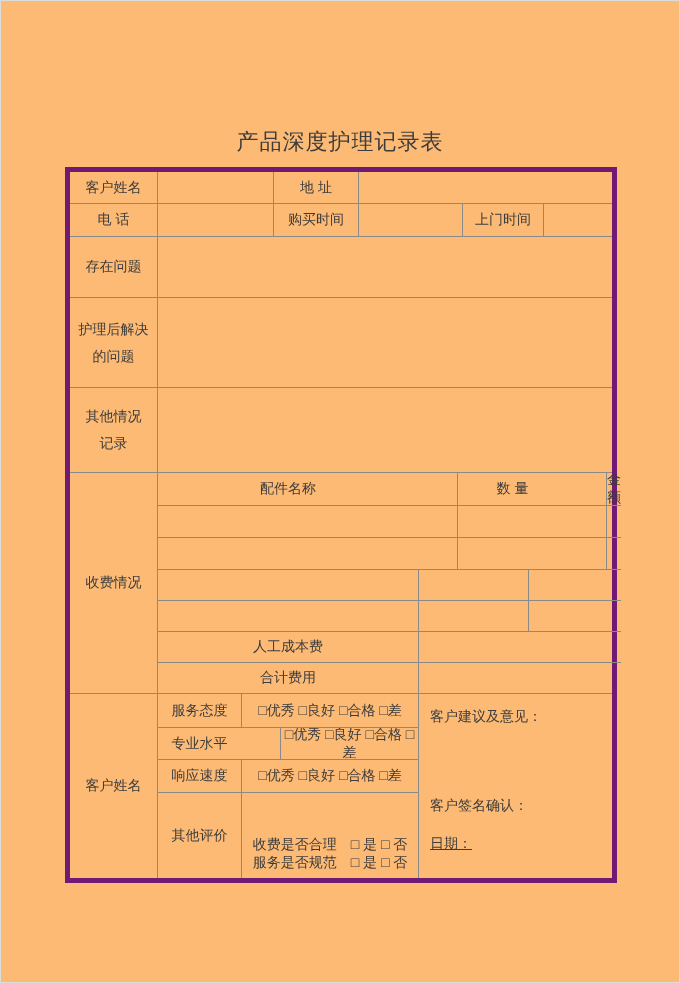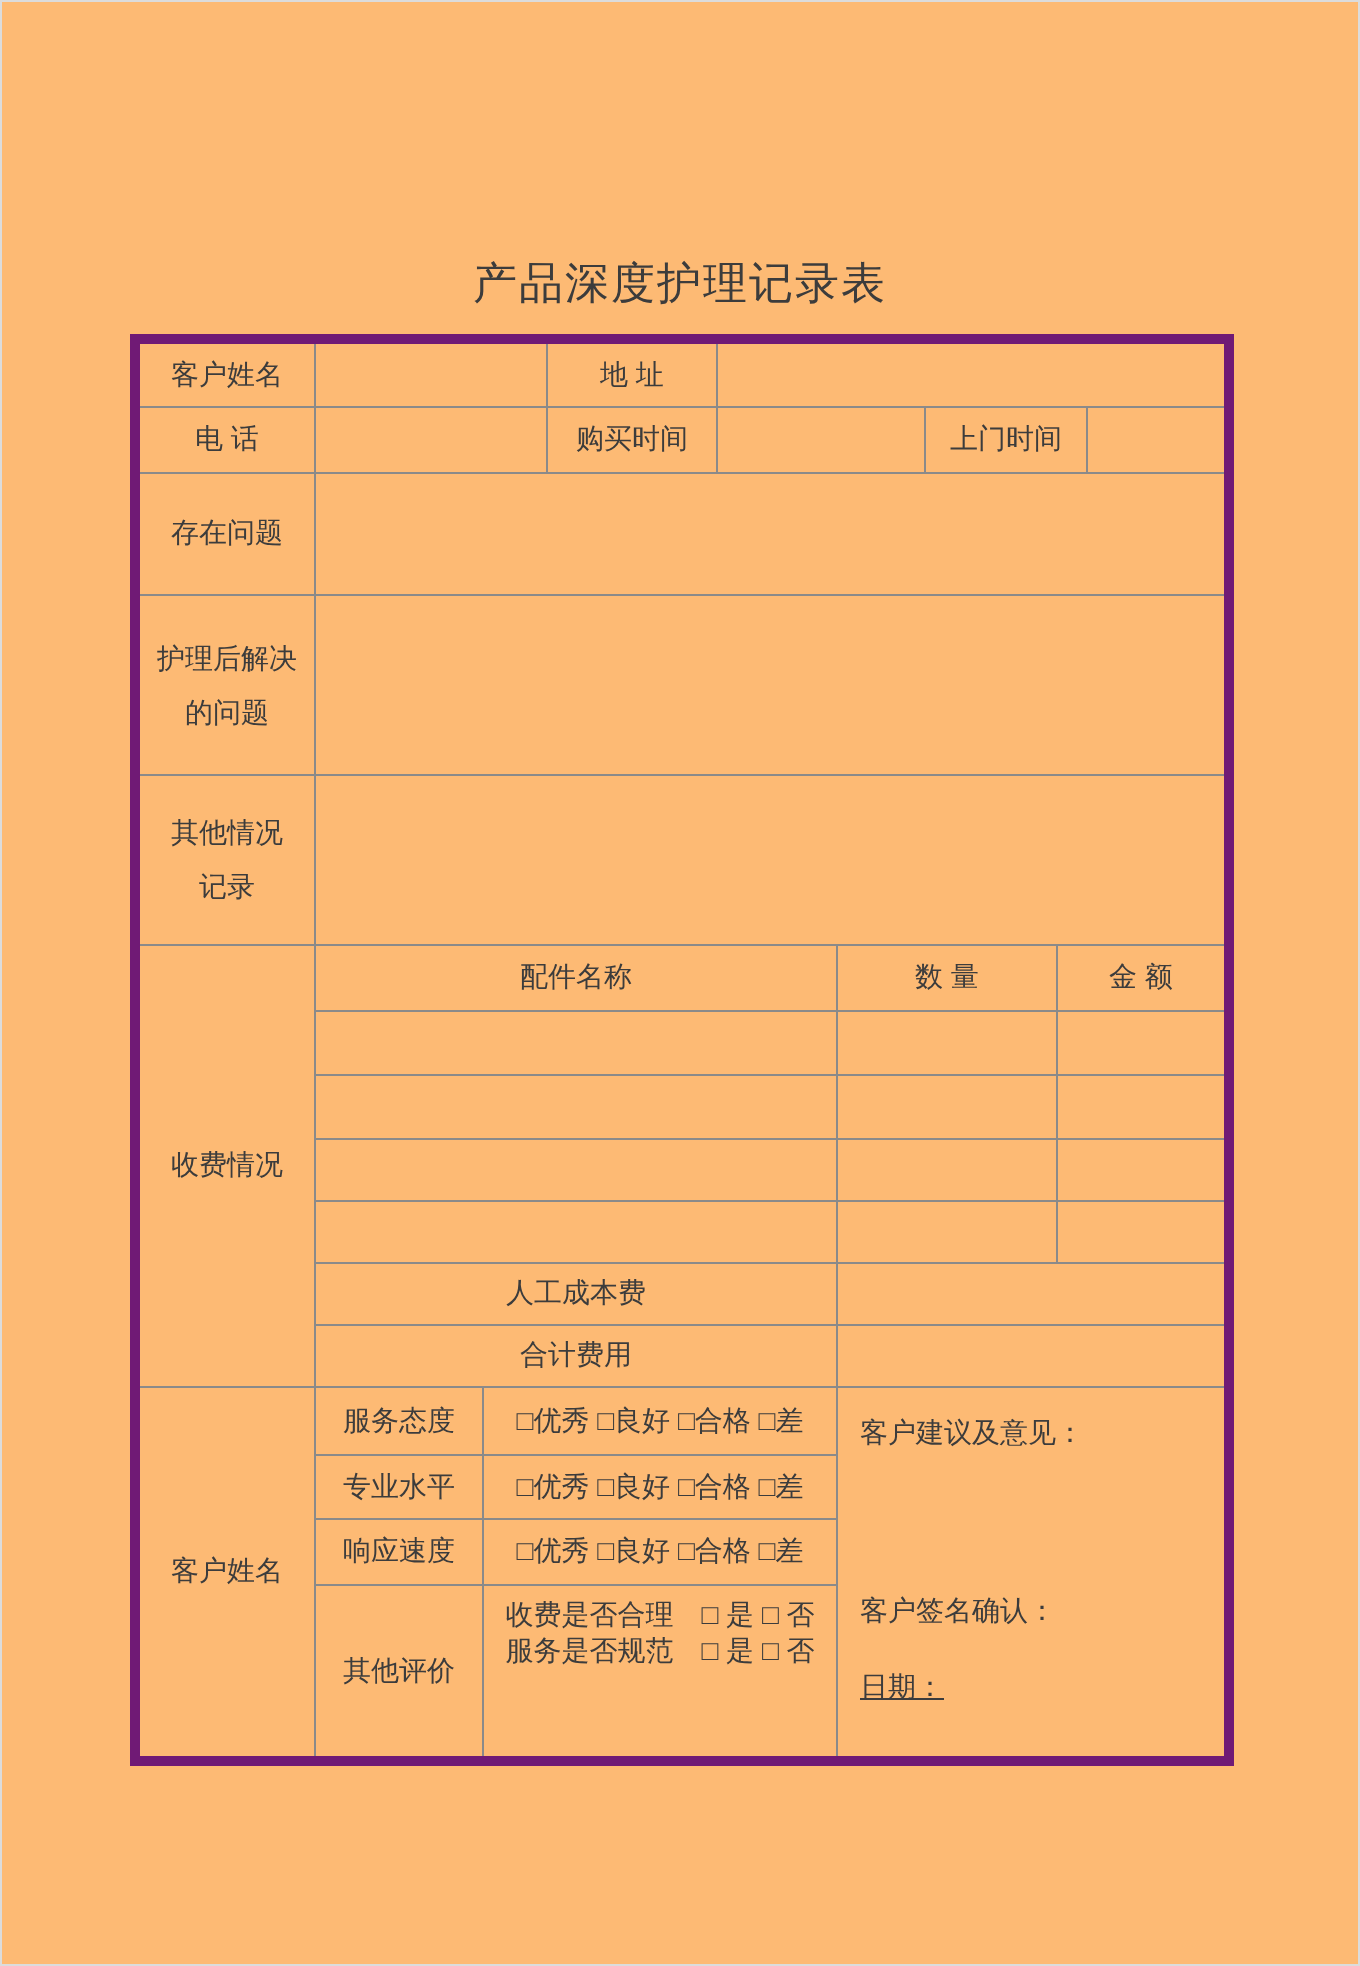--- a/index.html
+++ b/index.html
@@ -58,34 +58,34 @@
   .pre { white-space: pre-line; line-height: 27px; }
   .col-wrap {
     display: flex;
     flex-direction: column;
     border-left: 1px solid #8a8a8a;
   }
   .charges-right { flex: 1 1 auto; }
   .mid-col { flex: 0 0 261px; }
   .subrow { display: flex; align-items: stretch; border-top: 1px solid #8a8a8a; flex: 0 0 auto; }
   .subrow:first-child { border-top: none; }
-  .h32 { height: 32px; }
+  .h32 { height: 32px; gap: 39px; }
   .h31 { height: 31px; }
   .h33 { height: 33px; }
   .grow-v { flex: 1 1 auto; }
   .w-part { flex: 0 0 260px; }
   .w-qty  { flex: 0 0 110px; }
   .w-sub  { flex: 0 0 83px; }
   .care-options { padding-right: 56px; }
   .other-content {
     flex: 1 1 auto;
     border-left: 1px solid #8a8a8a;
     display: flex;
     flex-direction: column;
-    justify-content: flex-start;
+    justify-content: flex-end;
     padding: 6px 0;
     text-align: center;
   }
   .eval-right { position: relative; display: block; }
   .eval-right span { position: absolute; left: 11px; white-space: nowrap; }
   .sug  { top: 14px; }
   .sig  { top: 103px; }
   .date { top: 141px; text-decoration: underline; }
 </style>
 </head>

